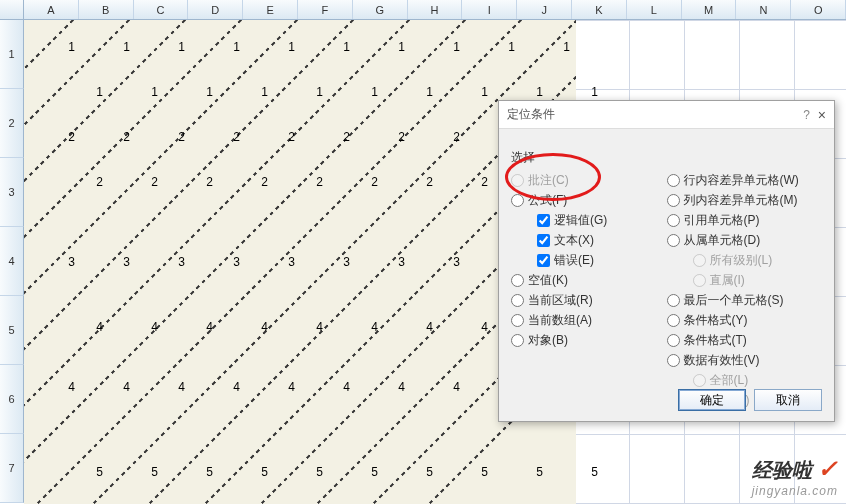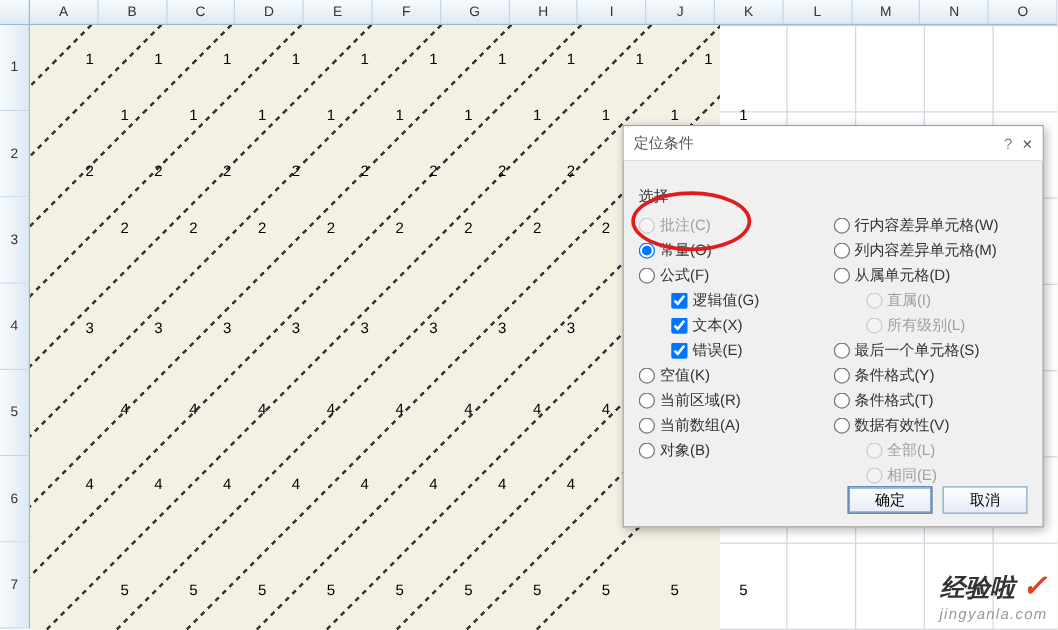--- a/index.html
+++ b/index.html
@@ -231,24 +231,20 @@
   </div>
   <div class="dialog-body">
     <div class="group-label">选择</div>
     <div class="cols2">
       <div class="colL">
           <label class="opt dim">
             <input type="radio" name="grpL" disabled="" style="">
             <span>批注(C)</span>
           </label>
           <label class="opt">
-            <input type="radio" name="grpL" checked="" style="">
-            <span>常量(O)</span>
-          </label>
-          <label class="opt">
             <input type="radio" name="grpL" style="">
             <span>公式(F)</span>
           </label>
           <label class="opt indent1">
             <input type="checkbox" checked="" style="">
             <span>逻辑值(G)</span>
           </label>
           <label class="opt indent1">
             <input type="checkbox" checked="" style="">
             <span>文本(X)</span>
@@ -278,29 +274,33 @@
           <label class="opt">
             <input type="radio" name="grpR" style="">
             <span>行内容差异单元格(W)</span>
           </label>
           <label class="opt">
             <input type="radio" name="grpR" style="">
             <span>列内容差异单元格(M)</span>
           </label>
           <label class="opt">
             <input type="radio" name="grpR" style="">
+            <span>引用单元格(P)</span>
+          </label>
+          <label class="opt">
+            <input type="radio" name="grpR" style="">
             <span>从属单元格(D)</span>
+          </label>
+          <label class="opt indent1 dim">
+            <input type="radio" name="grpR-sub" disabled="" style="">
+            <span>所有级别(L)</span>
           </label>
           <label class="opt indent1 dim">
             <input type="radio" name="grpR-sub" disabled="" style="">
             <span>直属(I)</span>
-          </label>
-          <label class="opt indent1 dim">
-            <input type="radio" name="grpR-sub" disabled="" style="">
-            <span>所有级别(L)</span>
           </label>
           <label class="opt">
             <input type="radio" name="grpR" style="">
             <span>最后一个单元格(S)</span>
           </label>
           <label class="opt">
             <input type="radio" name="grpR" style="">
             <span>条件格式(Y)</span>
           </label>
           <label class="opt">

